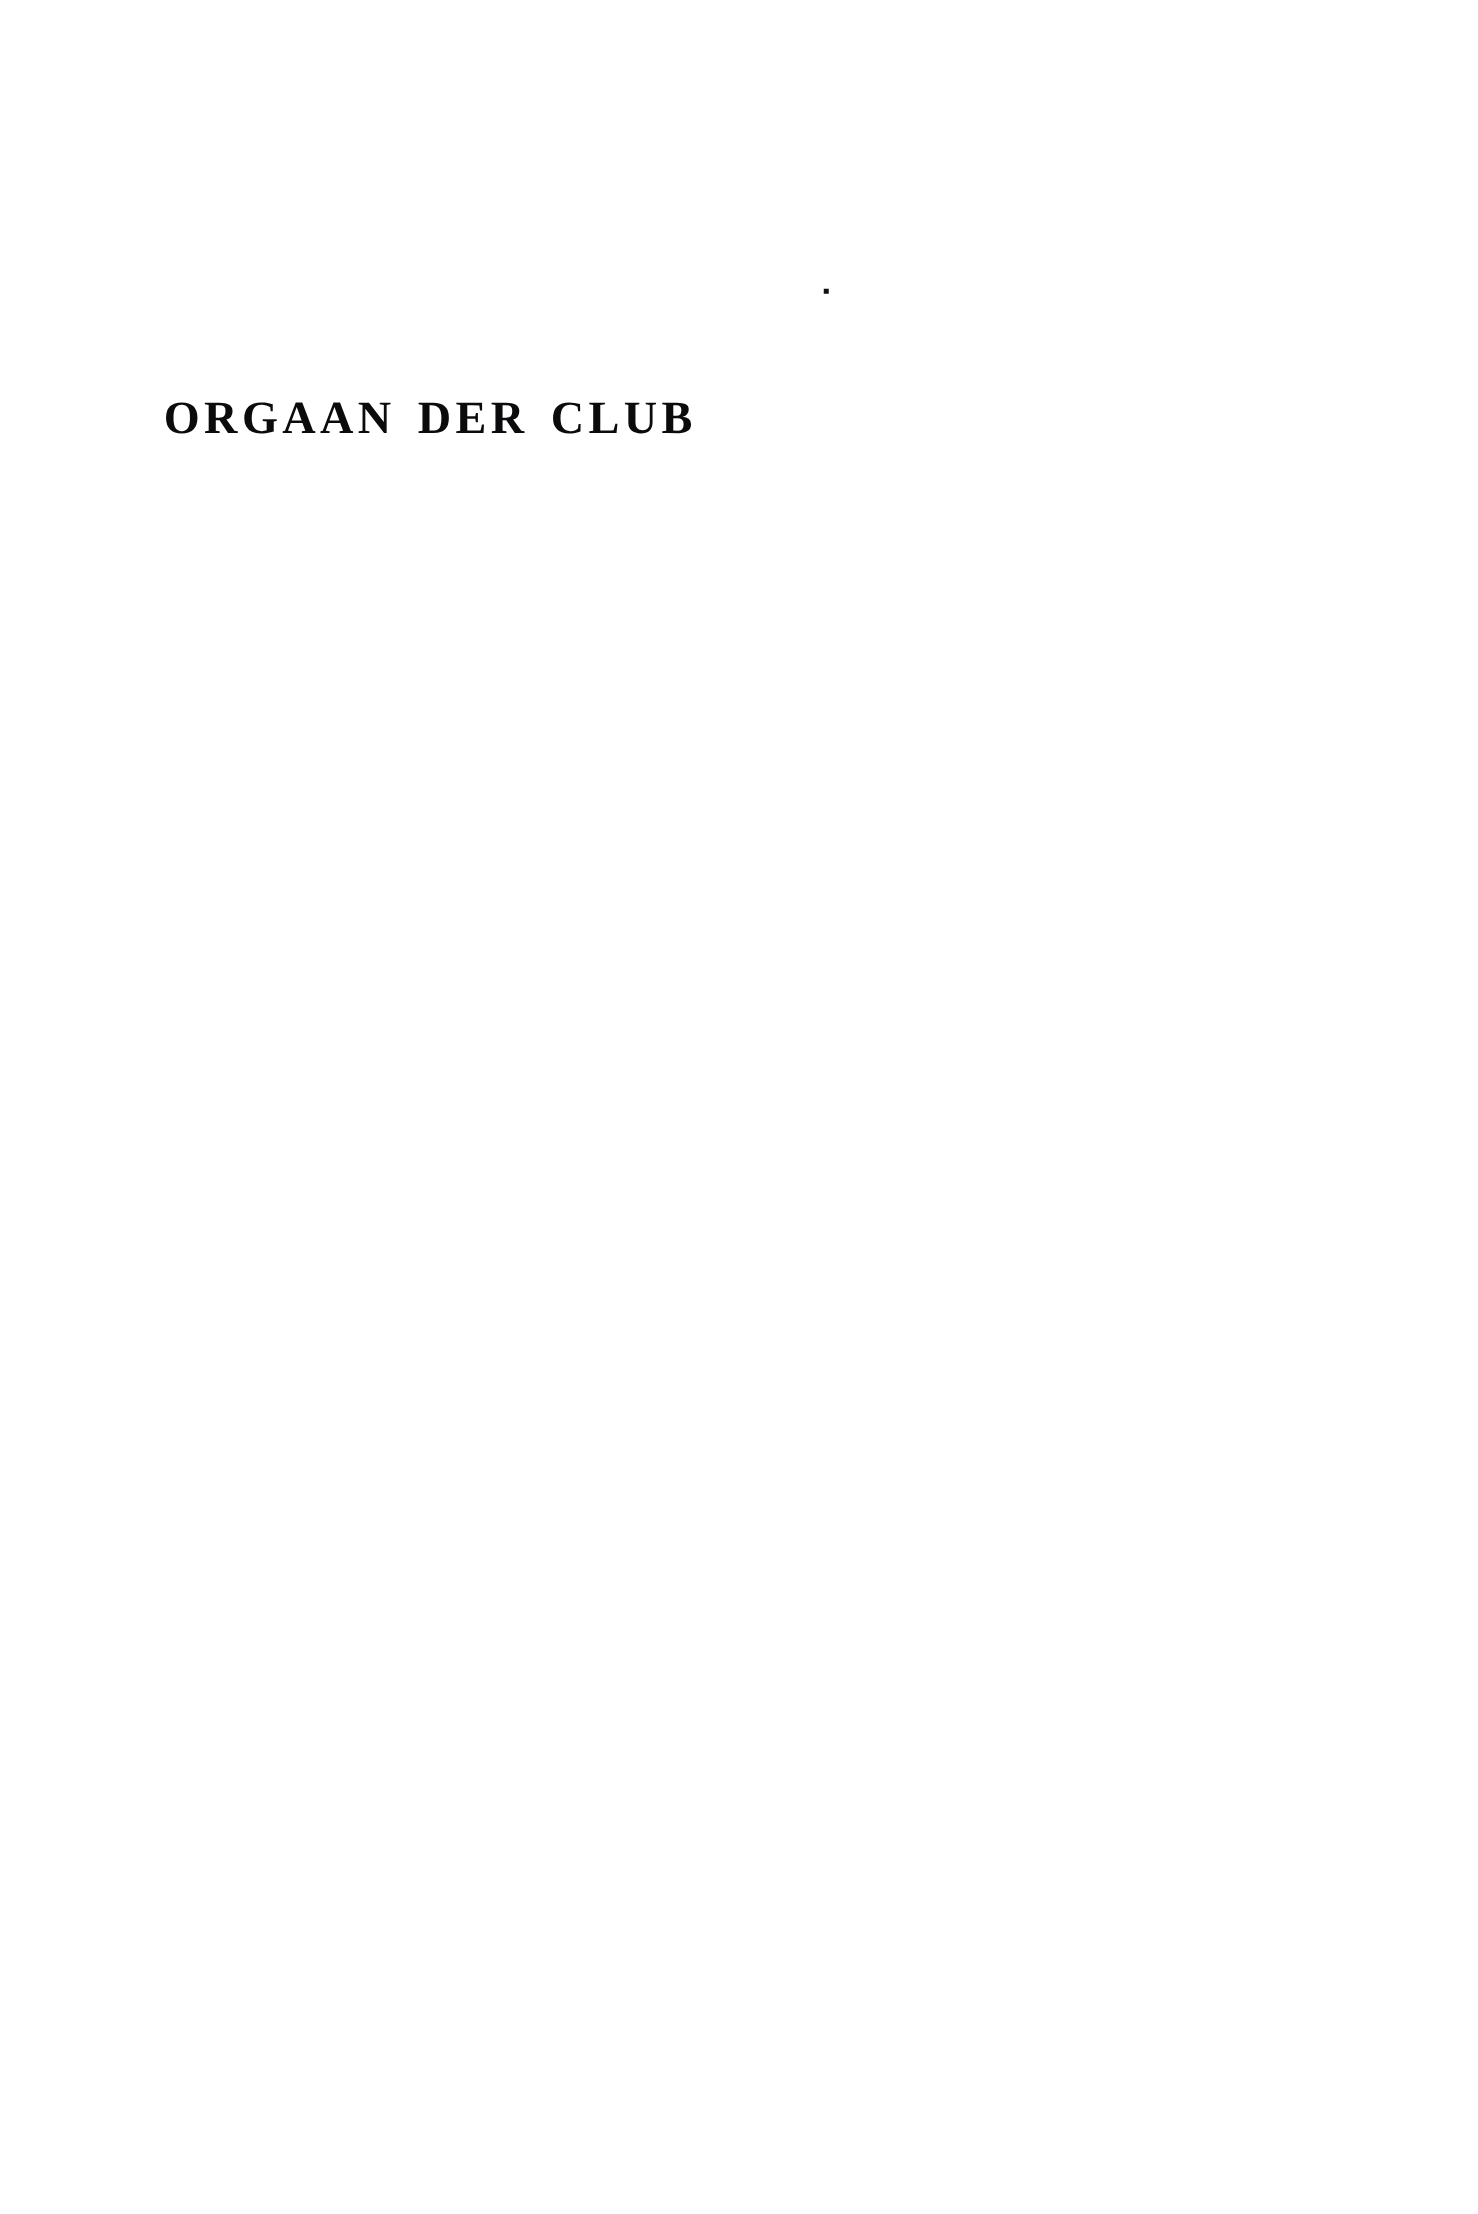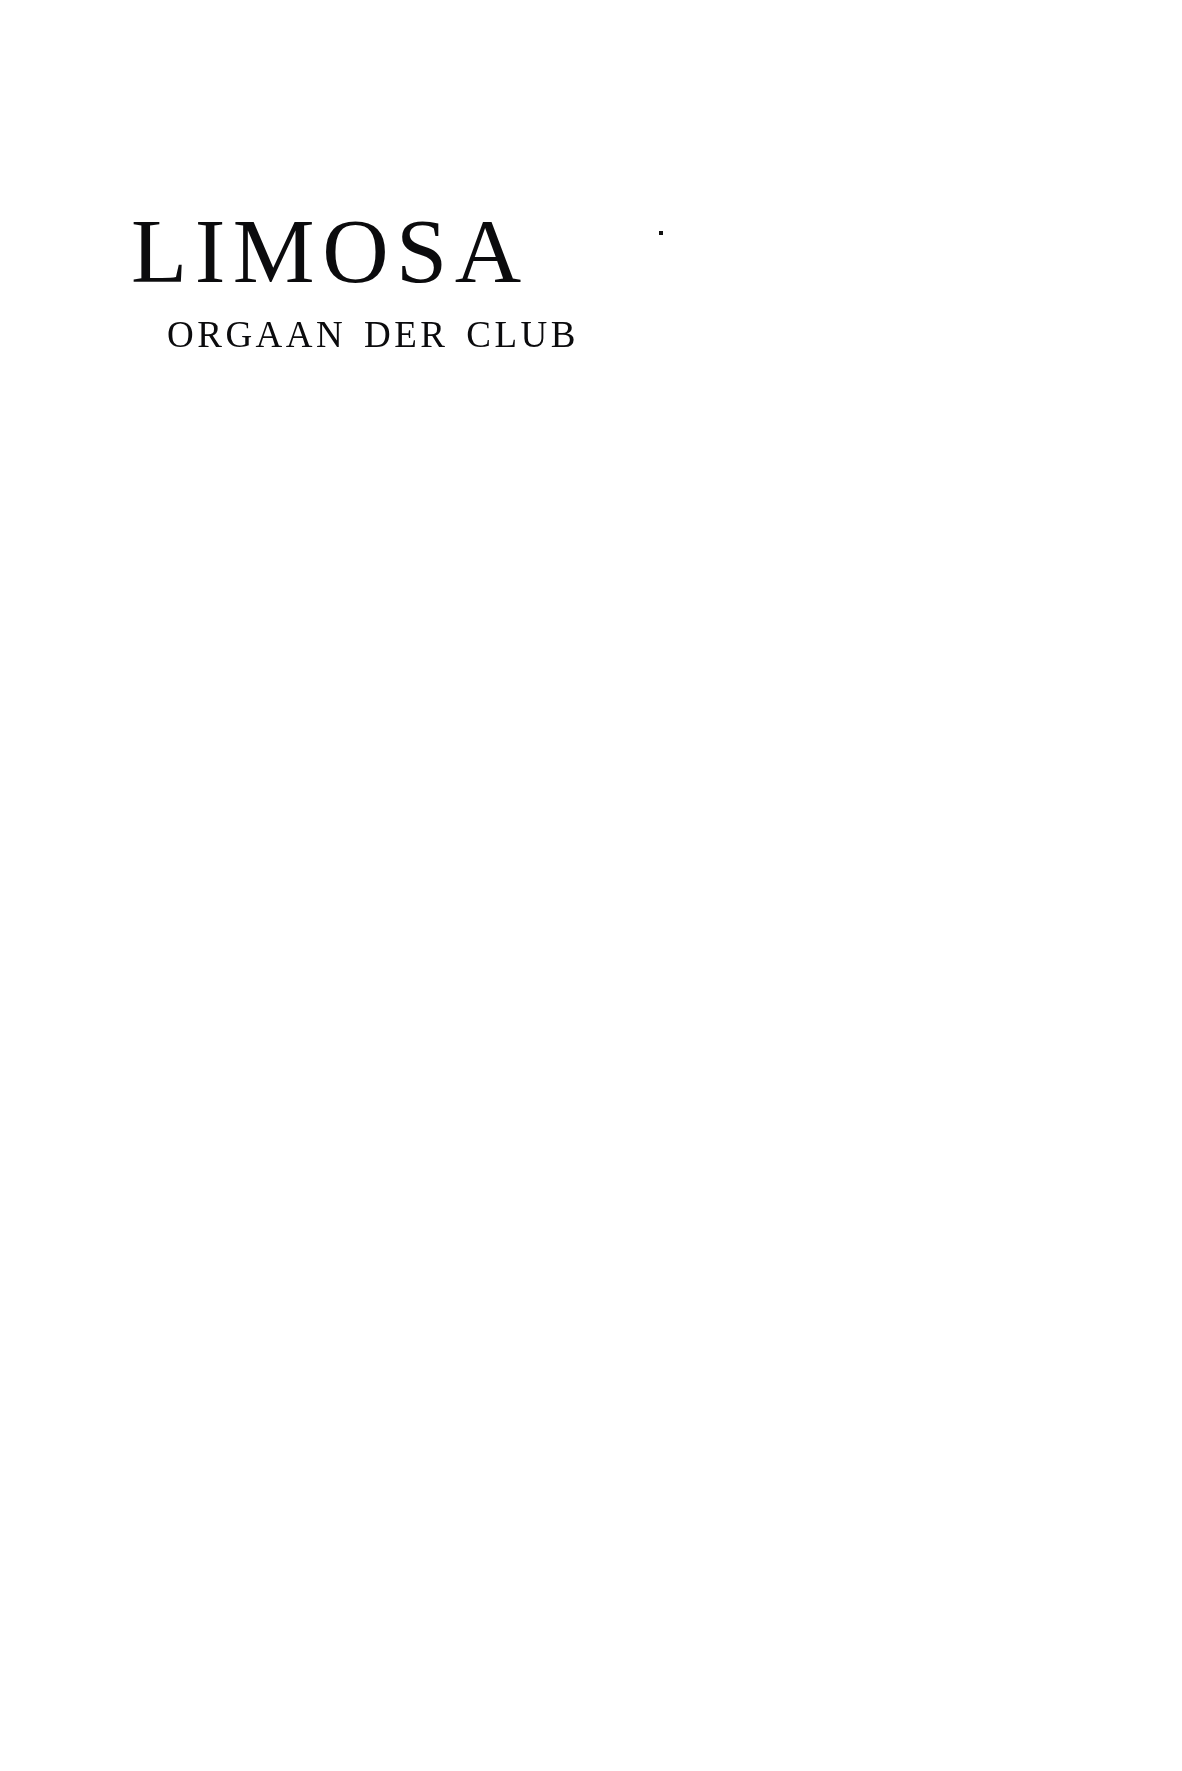--- a/index.html
+++ b/index.html
@@ -40,35 +40,33 @@
     top: 231px;
     width: 4px;
     height: 4px;
     background: #111111;
   }
   .masthead-subtitle {
     position: absolute;
     left: 131px;
     top: 315px;
     font-size: 37px;
-    font-weight: 400;
+    font-weight: 700;
     line-height: 39px;
     letter-spacing: 3.5px;
     word-spacing: 5px;
     white-space: nowrap;
     color: var(--ink);
-    margin-left: 36px;
   }
 </style>
 </head>
 <body>
 
 <div class="page">
 
-  <h1 class="masthead-title">LIMOSA</h1>
 
   <span class="ink-speck"></span>
 
   <div class="masthead-subtitle">
     <div>ORGAAN DER CLUB</div>
   </div>
 
 </div>
 
 </body></html>

